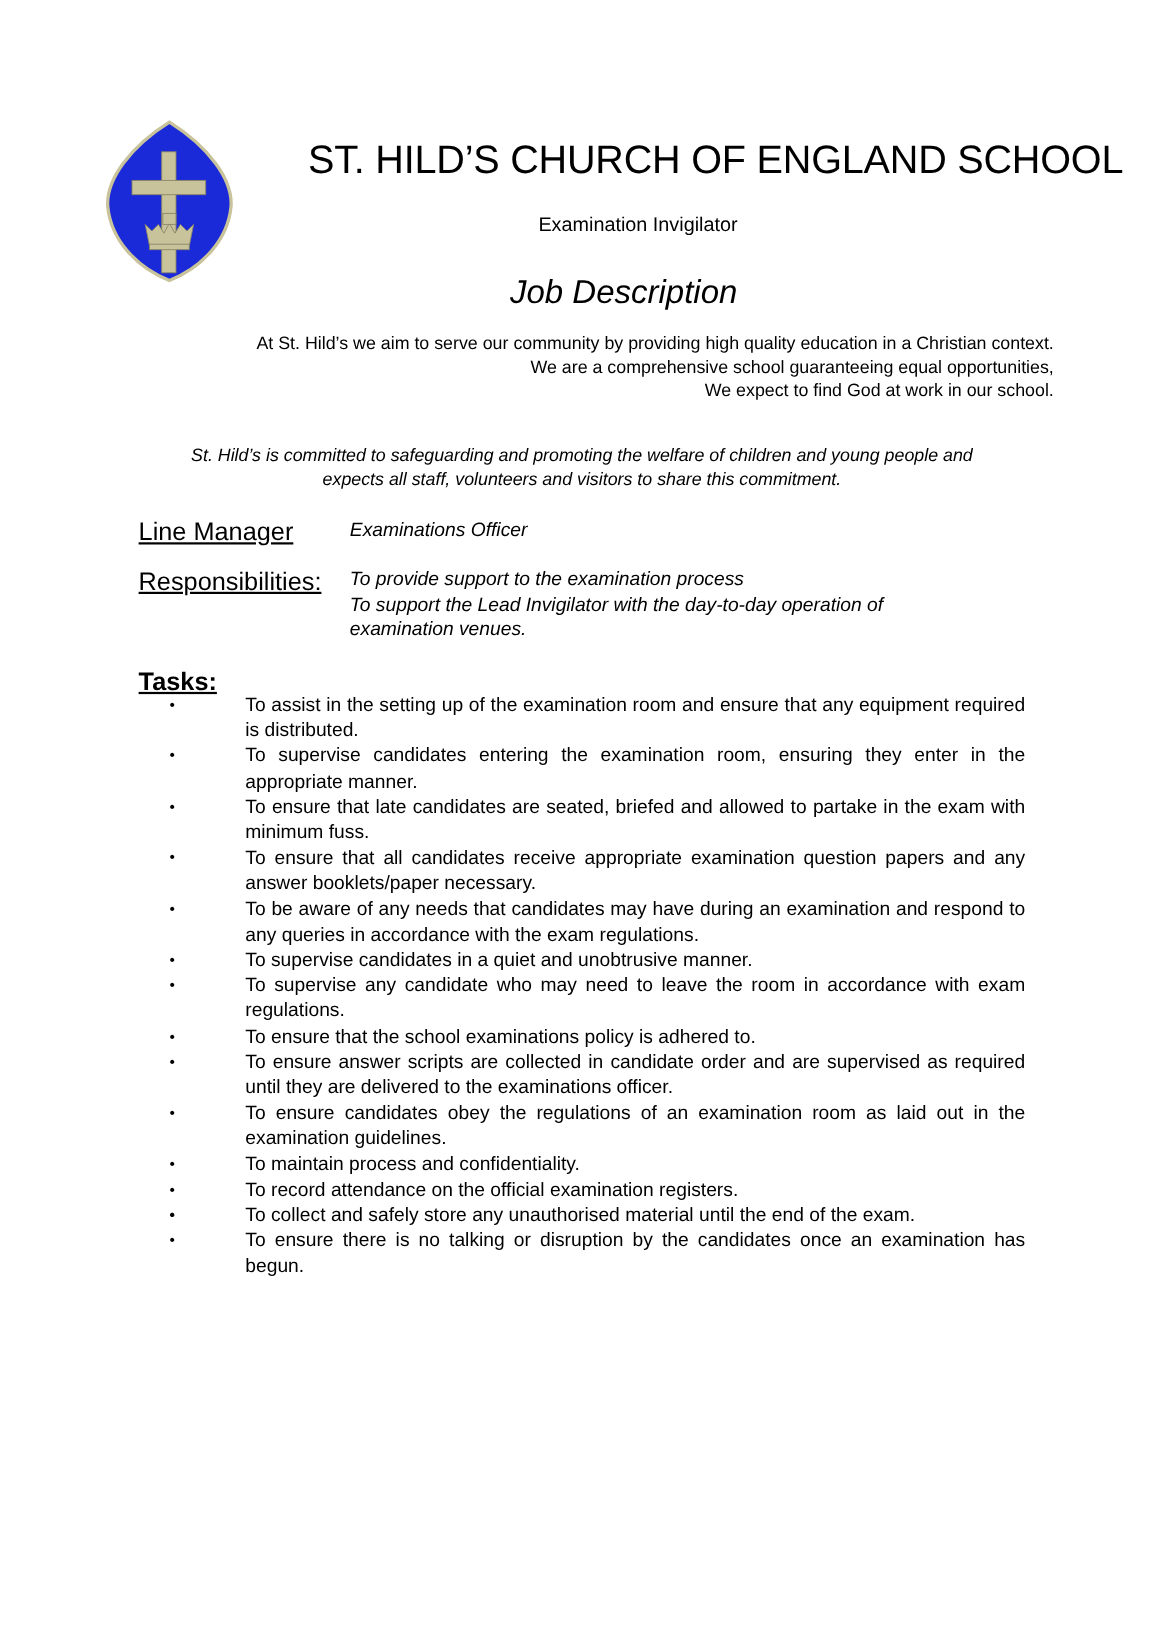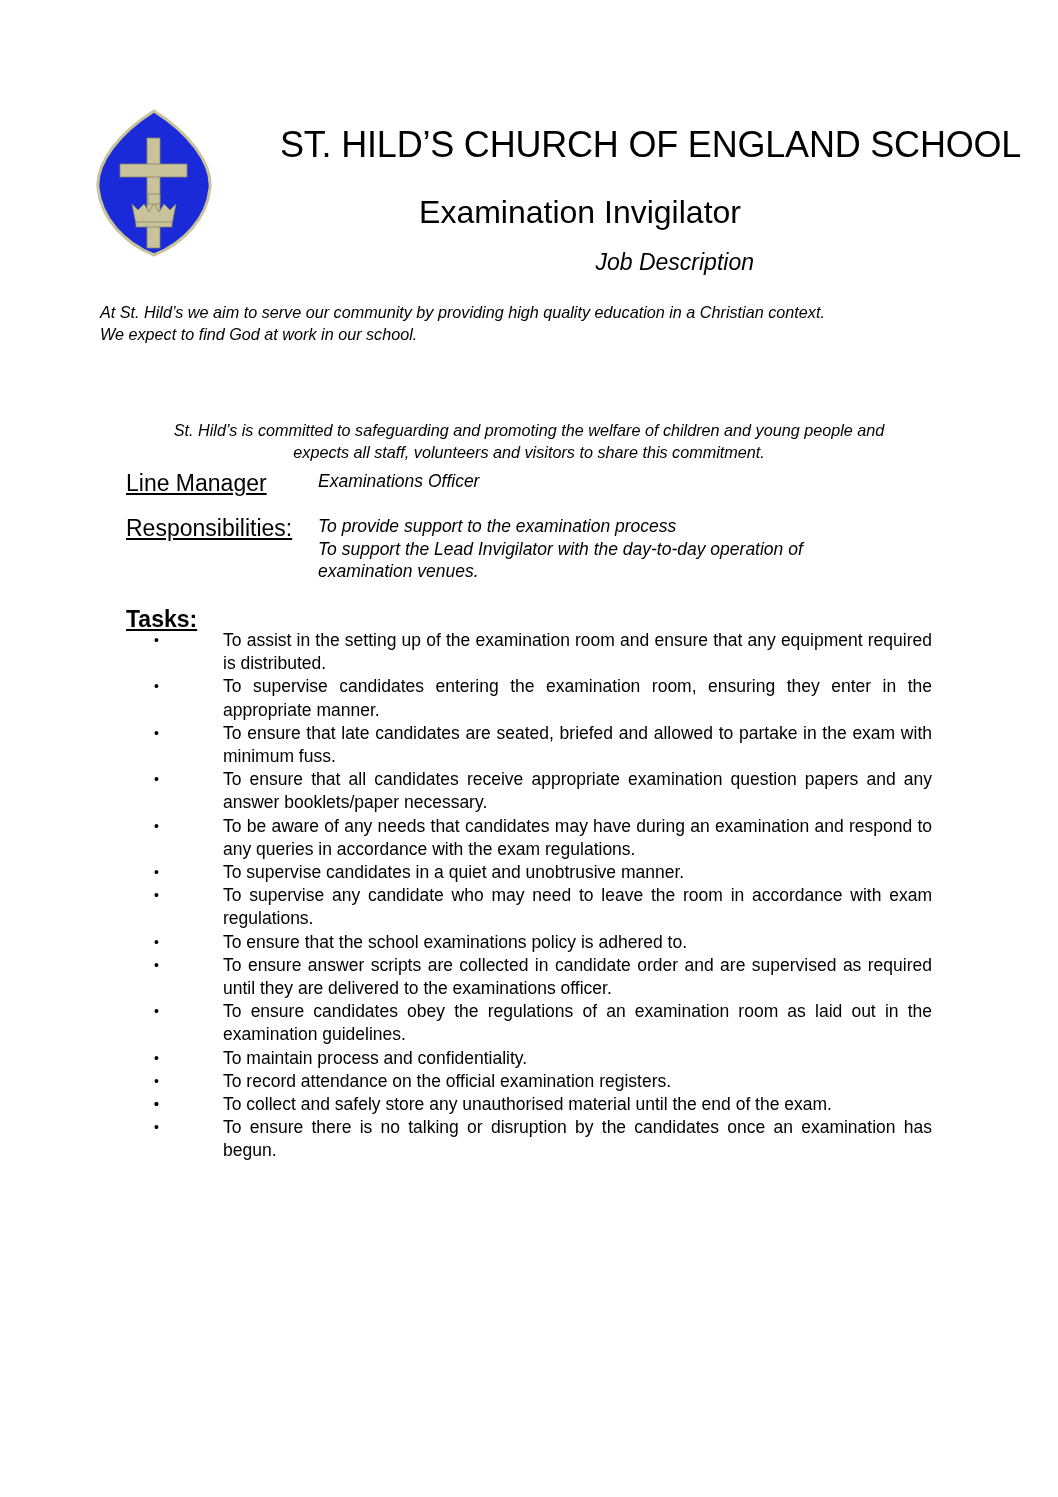--- a/index.html
+++ b/index.html
@@ -7,34 +7,34 @@
     width: 1058px; height: 1497px; position: relative; overflow: hidden;
     font-family: "Liberation Sans", sans-serif; color: #000;
   }
   .crest { position: absolute; left: 94px; top: 108px; width: 120px; height: 150px; }
   .title {
     position: absolute; left: 280px; top: 124px; width: 600px; text-align: center;
     font-size: 36px; letter-spacing: -0.2px; white-space: nowrap;
   }
   .subtitle {
     position: absolute; left: 380px; top: 194px; width: 400px; text-align: center;
-    font-size: 32px; white-space: nowrap;
+    font-size: 18px; white-space: nowrap;
   }
   .doctype {
-    position: absolute; left: 380px; top: 249px; width: 374px; text-align: right;
-    font-size: 23px; font-style: italic; white-space: nowrap;
+    position: absolute; left: 380px; top: 249px; width: 374px; text-align: center;
+    font-size: 30px; font-style: italic; white-space: nowrap;
   }
   .mission {
-    position: absolute; left: 100px; top: 302px; width: 858px; text-align: left;
-    font-style: italic; font-size: 16.2px; line-height: 21.5px;
+    position: absolute; left: 100px; top: 302px; width: 858px; text-align: right;
+    font-size: 16.2px; line-height: 21.5px;
   }
   .mission div { white-space: nowrap; }
   .safeguard {
     position: absolute; left: 100px; top: 404px; width: 858px; text-align: center;
-    font-style: italic; font-size: 16.2px; line-height: 21.5px; margin-top: 16px;
+    font-style: italic; font-size: 16.2px; line-height: 21.5px;
   }
   .safeguard div { white-space: nowrap; }
   .field-label {
     position: absolute; left: 126px; font-size: 23px; text-decoration: underline;
     white-space: nowrap;
     text-align: center;
   }
   .field-value {
     position: absolute; left: 318px; font-size: 17.5px; line-height: 22.5px; width: 560px;
   }
@@ -63,20 +63,21 @@
     <rect x="54" y="86" width="12" height="10" fill="#c8c39a" stroke="#8a8566" stroke-width="0.8"></rect>
   </svg>
 </div>
 
 <div class="title">ST. HILD’S CHURCH OF ENGLAND SCHOOL</div>
 <div class="subtitle">Examination Invigilator</div>
 <div class="doctype">Job Description</div>
 
 <div class="mission">
   <div>At St. Hild’s we aim to serve our community by providing high quality education in a Christian context.</div>
+  <div>We are a comprehensive school guaranteeing equal opportunities,</div>
   <div>We expect to find God at work in our school.</div>
 </div>
 
 <div class="safeguard">
   <div>St. Hild’s is committed to safeguarding and promoting the welfare of children and young people and</div>
   <div>expects all staff, volunteers and visitors to share this commitment.</div>
 </div>
 
 <div class="field-label" style="top:470px;">Line Manager</div>
 <div class="field-value" style="top:470px;">

